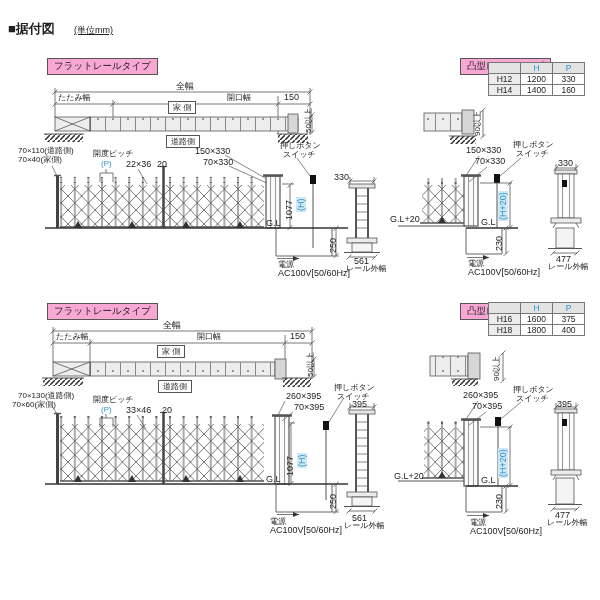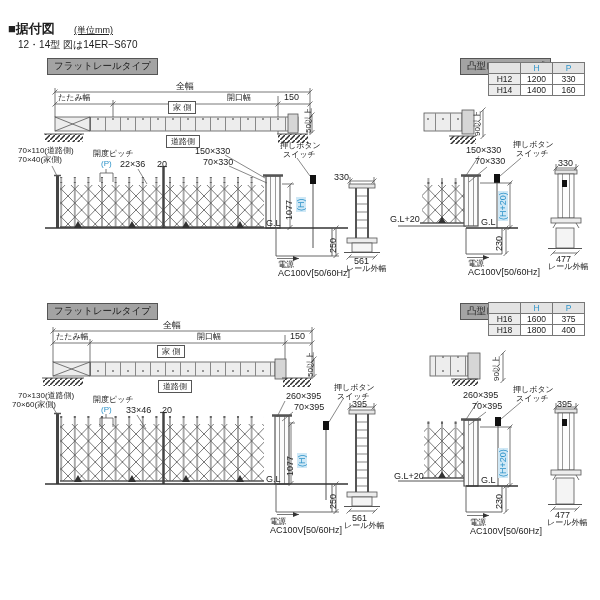--- a/index.html
+++ b/index.html
@@ -4,21 +4,21 @@
 <style>
   html,body{margin:0;padding:0;background:#fff;}
   .stage{position:relative;width:600px;height:600px;background:#fff;
          font-family:"Liberation Sans",sans-serif;color:#222;overflow:hidden;}
   .stage svg{position:absolute;left:0;top:0;}
   .lbl{position:absolute;font-size:8px;line-height:1.15;white-space:nowrap;color:#222;}
   .s9{font-size:9px;}
   .vt{transform:rotate(-90deg);transform-origin:0 0;}
   .blue{color:#2e93c9;}
   .hl{background:#cfe8f6;padding:0 1px;}
-  .boxlbl{position:absolute;border:1px solid #555;padding:1px 6px;font-size:9.5px;background:#a3a3a3;white-space:nowrap;}
+  .boxlbl{position:absolute;border:1px solid #555;padding:1px 6px;font-size:9.5px;background:#f9a8d4;white-space:nowrap;}
   .smallbox{position:absolute;border:1px solid #555;padding:0 4px;font-size:8px;background:#fff;white-space:nowrap;}
   .title{position:absolute;font-size:13px;font-weight:bold;}
   .unit{position:absolute;font-size:9px;text-decoration:underline;}
   .model{position:absolute;font-size:10px;}
   .spec{position:absolute;border-collapse:collapse;font-size:8.5px;background:#fff;}
   .spec td,.spec th{border:1px solid #777;width:31px;height:9px;text-align:center;padding:0;font-weight:normal;}
   .spec .hd{background:#e3e3e3;}
   .spec .hp{color:#2e93c9;}
   .spec .rowhd{background:#ececec;}
 </style>
@@ -223,21 +223,20 @@
     <rect x="551" y="470" width="30" height="5" fill="#ececec"></rect>
     <path d="M556 475 L553 480 M576 475 L579 480"></path>
     <rect x="556" y="478" width="18" height="26" fill="#f4f4f4"></rect>
     <line x1="548" y1="504.5" x2="582" y2="504.5" stroke-width="1.2"></line>
     <path d="M553 509 H577 M550.5 511.5 L555.5 506.5 M574.5 511.5 L579.5 506.5"></path>
   </g>
 </svg>
 
 <span class="title" style="left:8px;top:20px">■据付図</span>
 <span class="unit" style="left:74px;top:24px">(単位mm)</span>
-<span class="model" style="left:18px;top:38px">12・14型 図は14ER−S670</span>
 
 <span class="boxlbl" style="left:47px;top:58px">フラットレールタイプ</span>
 <span class="boxlbl" style="left:460px;top:58px">凸型レールタイプ</span>
 
 <table class="spec" style="left:488px;top:62px">
   <tbody>
         <tr>
     <th class="hd"></th>
     <th class="hd hp">H</th>
     <th class="hd hp">P</th>
@@ -259,21 +258,21 @@
 <span class="lbl" style="left:58px;top:93px">たたみ幅</span>
 <span class="lbl" style="left:227px;top:93px">開口幅</span>
 <span class="lbl s9" style="left:284px;top:92px">150</span>
 <span class="smallbox" style="left:168px;top:101px">家 側</span>
 <span class="smallbox" style="left:166px;top:135px">道路側</span>
 <span class="lbl vt" style="left:304px;top:133px">50以上</span>
 <span class="lbl" style="left:18px;top:146px">70×110(道路側)</span>
 <span class="lbl" style="left:18px;top:155px">70×40(家側)</span>
 <span class="lbl" style="left:93px;top:149px">開度ピッチ</span>
 <span class="lbl blue" style="left:101px;top:159px">(P)</span>
-<span class="lbl s9" style="left:120px;top:159px">22×36</span>
+<span class="lbl s9" style="left:126px;top:159px">22×36</span>
 <span class="lbl s9" style="left:157px;top:159px">20</span>
 <span class="lbl s9" style="left:195px;top:146px">150×330</span>
 <span class="lbl s9" style="left:203px;top:157px">70×330</span>
 <span class="lbl" style="left:280px;top:141px">押しボタン</span>
 <span class="lbl" style="left:283px;top:150px">スイッチ</span>
 <span class="lbl s9 vt" style="left:284px;top:220px">1077</span>
 <span class="lbl s9 vt blue hl" style="left:296px;top:212px">(H)</span>
 <span class="lbl s9" style="left:266px;top:218px">G.L</span>
 <span class="lbl s9 vt" style="left:328px;top:253px">250</span>
 <span class="lbl" style="left:278px;top:260px">電源</span>

